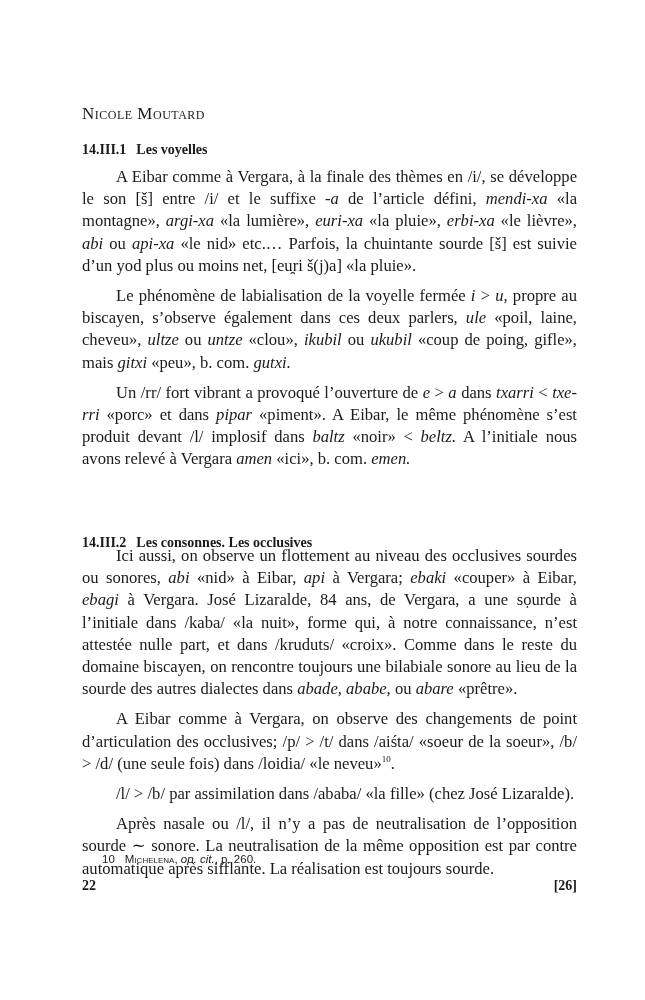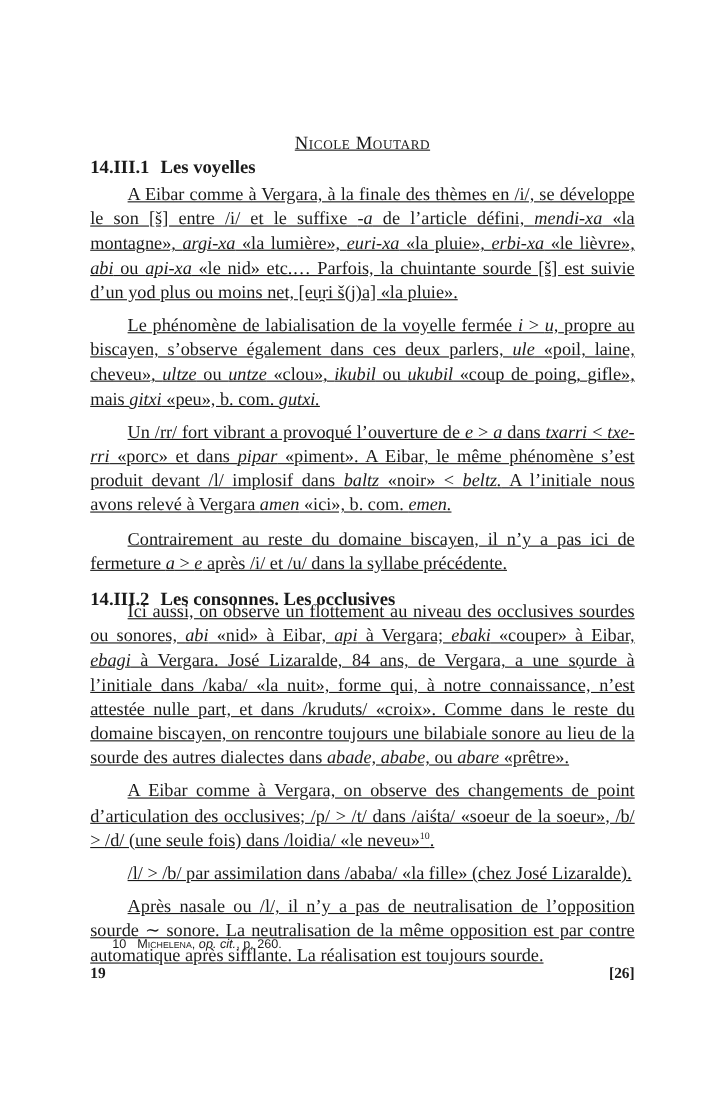--- a/index.html
+++ b/index.html
@@ -16,45 +16,42 @@
       font-family: "Liberation Serif", "DejaVu Serif", serif;
     }
     .page {
       position: absolute;
       left: 82px;
       top: 0;
       width: 495px;
     }
     .running-head {
       position: absolute;
-      top: 120px;
+      top: 104px;
       left: 0;
       width: 495px;
-      text-align: center;
       font-size: 17px;
       font-variant: small-caps;
       letter-spacing: 0.5px;
-      text-decoration: underline;
     }
     .section-title {
       position: absolute;
       left: 0;
       font-family: "Liberation Serif", "DejaVu Serif", serif;
       font-weight: bold;
-      font-size: 17px;
+      font-size: 14px;
     }
     .section-title .num { margin-right: 10px; }
     .body-text {
       position: absolute;
       left: 0;
       width: 495px;
       font-size: 16.6px;
       line-height: 22.2px;
       text-align: justify;
-      text-decoration: underline;
     }
     .body-text p {
       margin: 0 0 8px 0;
       text-indent: 34px;
       text-align: justify;
     }
     .body-text i { font-style: italic; }
     .sup { font-size: 9px; vertical-align: super; line-height: 0; }
     .footnote {
       position: absolute;
@@ -87,32 +84,31 @@
 <div class="page">
   <div class="running-head">Nicole Moutard</div>
 
   <div class="section-title" style="top:142px;">
     <span class="num">14.III.1</span><span>Les voyelles</span>
   </div>
   <div class="body-text" style="top:166px;">
       <p><span>A Eibar comme à Vergara, à la finale des thèmes en /i/, se déve­loppe le son [š] entre /i/ et le suffixe </span><i>-a</i><span> de l’article défini, </span><i>mendi-xa</i><span> «la montagne», </span><i>argi-xa</i><span> «la lumière», </span><i>euri-xa</i><span> «la pluie», </span><i>erbi-xa</i><span> «le lièvre», </span><i>abi</i><span> ou </span><i>api-xa</i><span> «le nid» etc.… Parfois, la chuintante sourde [š] est suivie d’un yod plus ou moins net, [eu̯ri š(j)a] «la pluie».</span></p>
       <p><span>Le phénomène de labialisation de la voyelle fermée </span><i>i</i><span> &gt; </span><i>u,</i><span> propre au biscayen, s’observe également dans ces deux parlers, </span><i>ule</i><span> «poil, laine, cheveu», </span><i>ultze</i><span> ou </span><i>untze</i><span> «clou», </span><i>ikubil</i><span> ou </span><i>ukubil</i><span> «coup de poing, gifle», mais </span><i>gitxi</i><span> «peu», b. com. </span><i>gutxi.</i></p>
       <p><span>Un /rr/ fort vibrant a provoqué l’ouverture de </span><i>e</i><span> &gt; </span><i>a</i><span> dans </span><i>txarri</i><span> &lt; </span><i>txe­rri</i><span> «porc» et dans </span><i>pipar</i><span> «piment». A Eibar, le même phénomène s’est pro­duit devant /l/ implosif dans </span><i>baltz</i><span> «noir» &lt; </span><i>beltz.</i><span> A l’initiale nous avons relevé à Vergara </span><i>amen</i><span> «ici», b. com. </span><i>emen.</i></p>
-      <p><span>Contrairement au reste du domaine biscayen, il n’y a pas ici de ferme­ture </span><i>a</i><span> &gt; </span><i>e</i><span> après /i/ et /u/ dans la syllabe précédente.</span></p>
     </div>
 
   <div class="section-title" style="top:507px;margin-top:28px;">
     <span class="num">14.III.2</span><span>Les consonnes. Les occlusives</span>
   </div>
   <div class="body-text" style="top:545px;">
       <p><span>Ici aussi, on observe un flottement au niveau des occlusives sourdes ou sonores, </span><i>abi</i><span> «nid» à Eibar, </span><i>api</i><span> à Vergara; </span><i>ebaki</i><span> «couper» à Eibar, </span><i>ebagi</i><span> à Vergara. José Lizaralde, 84 ans, de Vergara, a une sọurde à l’initiale dans /kaba/ «la nuit», forme qui, à notre connaissance, n’est attestée nulle part, et dans /kruduts/ «croix». Comme dans le reste du domaine biscayen, on rencontre toujours une bilabiale sonore au lieu de la sourde des autres dia­lectes dans </span><i>abade, ababe,</i><span> ou </span><i>abare</i><span> «prêtre».</span></p>
       <p><span>A Eibar comme à Vergara, on observe des changements de point d’ar­ticulation des occlusives; /p/ &gt; /t/ dans /aiśta/ «soeur de la soeur», /b/ &gt; /d/ (une seule fois) dans /loidia/ «le neveu»</span><span class="sup">10</span><span>.</span></p>
       <p><span>/l/ &gt; /b/ par assimilation dans /ababa/ «la fille» (chez José Liza­ralde).</span></p>
       <p><span>Après nasale ou /l/, il n’y a pas de neutralisation de l’opposition sourde ∼ sonore. La neutralisation de la même opposition est par contre automatique après sifflante. La réalisation est toujours sourde.</span></p>
     </div>
 
   <div class="footnote">
     <span class="fn-num">10</span><span class="fn-author">Michelena</span><span>, </span><span class="fn-ital">op. cit.</span><span>, p. 260.</span>
   </div>
 
-  <div class="folio-left">19</div>
+  <div class="folio-left">22</div>
   <div class="folio-right">[26]</div>
 </div>
 
 </body></html>

